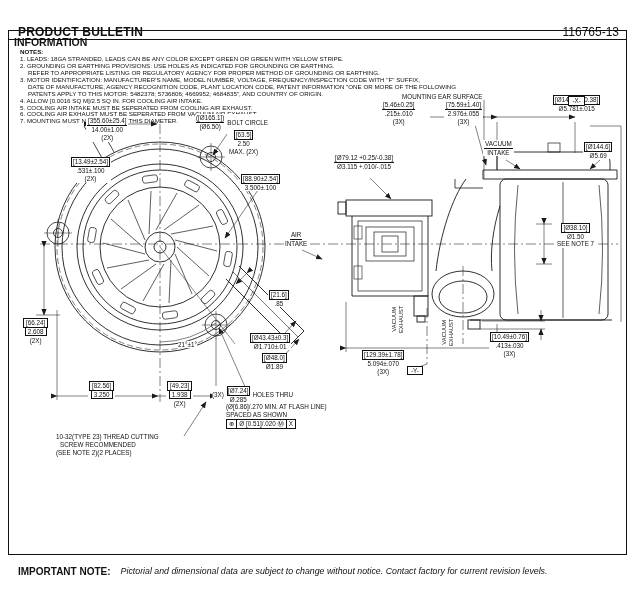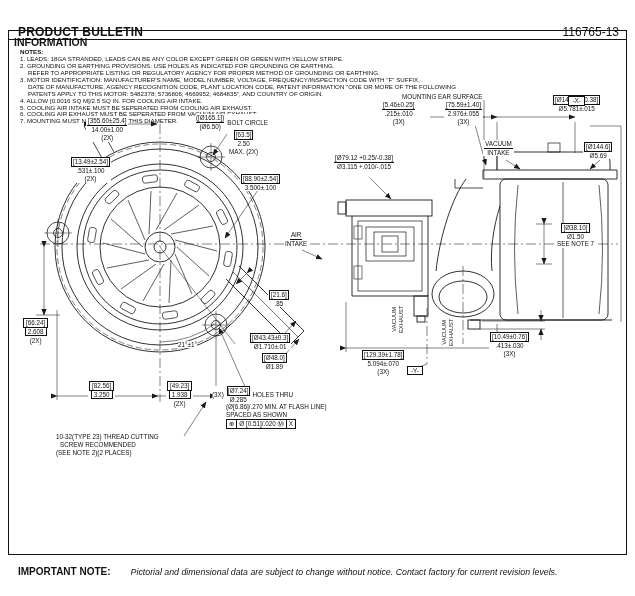--- a/index.html
+++ b/index.html
@@ -32,21 +32,21 @@
   .frac .top{border-bottom:.8px solid #111;}
   .holes{position:absolute;font-size:6.3px;line-height:1.25;z-index:3;background:#fff;white-space:nowrap;}
   .holes .r1{display:flex;align-items:center;gap:3px;}
   .holes .ind{padding-left:14px;}
   .fcf{display:inline-flex;margin-left:14px;border:.8px solid #111;}
   .fcf span{padding:0 2px;border-right:.8px solid #111;}
   .fcf span:last-child{border-right:none;}
   .screw{position:absolute;font-size:6.3px;line-height:1.25;z-index:3;background:#fff;white-space:nowrap;}
   .vlab{position:absolute;transform:rotate(-90deg);transform-origin:0 0;font-size:5.8px;
         line-height:1.15;z-index:3;background:#fff;text-align:center;white-space:nowrap;}
-  .ftr{position:absolute;left:18px;top:566px;width:600px;display:flex;gap:20px;align-items:center;}
+  .ftr{position:absolute;left:18px;top:566px;width:600px;display:flex;gap:10px;align-items:flex-start;}
   .ftr .fl{font-size:10px;font-weight:bold;}
   .ftr .ft{font-size:8.8px;font-style:italic;}
 </style>
 </head>
 <body>
 
 <div class="page">
 
   <div class="hdr">
     <span class="t">PRODUCT BULLETIN</span>

